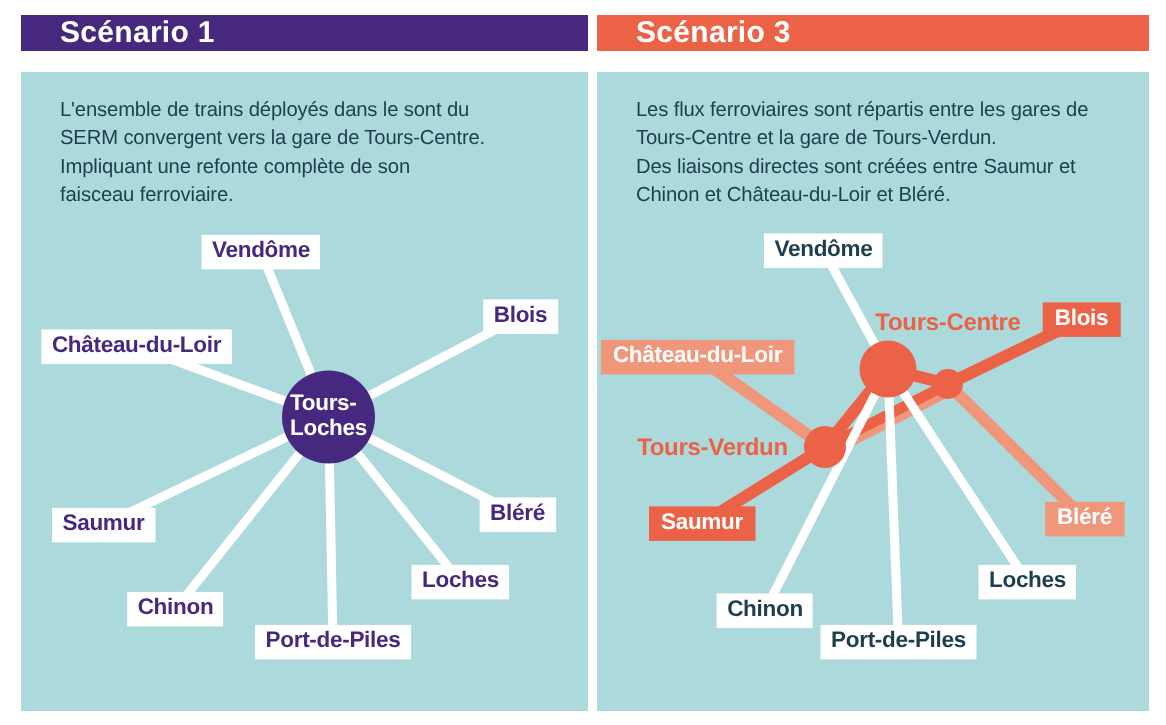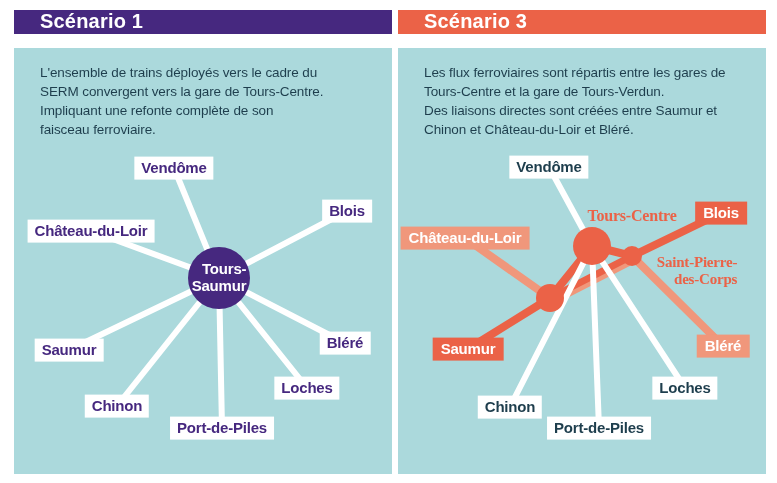--- a/index.html
+++ b/index.html
@@ -9,65 +9,65 @@
     --teal:#abd9dc;
     --dark:#1e3e4d;
     --white:#ffffff;
   }
   html,body{margin:0;padding:0;background:#fff;}
   body{font-family:"Liberation Sans", sans-serif;}
   .canvas{position:relative;width:777px;height:483px;background:#fff;overflow:hidden;}
   .panel{position:absolute;top:10px;height:464px;}
   .panel-left{left:14px;width:378px;}
   .panel-right{left:398px;width:368px;}
-  .panel-header{position:absolute;top:0;left:0;right:0;height:24px;display:flex;padding-left:26px;box-sizing:border-box;}
+  .panel-header{position:absolute;top:0;left:0;right:0;height:24px;display:flex;align-items:center;padding-left:26px;box-sizing:border-box;}
   .panel-left .panel-header{background:var(--purple);}
   .panel-right .panel-header{background:var(--orange);}
   .panel-header h2{margin:0;color:#fff;font-size:20px;font-weight:600;letter-spacing:0.2px;}
   .panel-body{position:absolute;top:38px;left:0;right:0;bottom:0;background:var(--teal);}
   .description{position:absolute;left:26px;top:15px;margin:0;color:var(--dark);font-size:13.5px;line-height:1.42;white-space:pre-line;font-weight:500;letter-spacing:-0.1px;}
   .diagram{position:absolute;inset:0;}
   .diagram svg{position:absolute;inset:0;display:block;}
-  .node-label{position:absolute;transform:translate(-50%,-50%);font-weight:700;font-size:15px;line-height:1.12;white-space:pre;text-align:right;letter-spacing:-0.2px;}
+  .node-label{position:absolute;transform:translate(-50%,-50%);font-weight:700;font-size:15px;line-height:1.12;white-space:pre;text-align:left;letter-spacing:-0.2px;}
   .style-box-white-purple{background:#fff;color:var(--purple);padding:3px 7px;}
   .style-box-white-dark{background:#fff;color:var(--dark);padding:3px 7px;}
   .style-box-orange{background:var(--orange);color:#fff;padding:3px 8px;}
   .style-box-salmon{background:var(--salmon);color:#fff;padding:3px 8px;}
-  .style-text-orange{color:var(--orange);font-family:Liberation Serif, serif;}
+  .style-text-orange{color:var(--orange);}
   .style-hub{color:#fff;}
 </style>
 </head>
 <body>
 
 <div class="canvas">
 
   <section class="panel panel-left">
     <header class="panel-header">
       <h2>Scénario 1</h2>
     </header>
     <div class="panel-body">
-      <p class="description">L'ensemble de trains déployés vers le cadre du
+      <p class="description">L'ensemble de trains déployés dans le sont du
 SERM convergent vers la gare de Tours-Centre.
 Impliquant une refonte complète de son
 faisceau ferroviaire.</p>
     </div>
     <div class="diagram">
         <svg width="100%" height="100%">
           <line x1="205" y1="268" x2="160" y2="158" stroke="#ffffff" stroke-width="6" stroke-linecap="round"></line>
           <line x1="205" y1="268" x2="333" y2="201" stroke="#ffffff" stroke-width="6" stroke-linecap="round"></line>
           <line x1="205" y1="268" x2="77" y2="221" stroke="#ffffff" stroke-width="6" stroke-linecap="round"></line>
           <line x1="205" y1="268" x2="55" y2="340" stroke="#ffffff" stroke-width="6" stroke-linecap="round"></line>
           <line x1="205" y1="268" x2="103" y2="396" stroke="#ffffff" stroke-width="6" stroke-linecap="round"></line>
           <line x1="205" y1="268" x2="208" y2="418" stroke="#ffffff" stroke-width="6" stroke-linecap="round"></line>
           <line x1="205" y1="268" x2="293" y2="378" stroke="#ffffff" stroke-width="6" stroke-linecap="round"></line>
           <line x1="205" y1="268" x2="331" y2="333" stroke="#ffffff" stroke-width="6" stroke-linecap="round"></line>
           <circle cx="205" cy="268" r="31" fill="#46287f"></circle>
         </svg>
         <div class="node-label style-hub" style="left: 205px; top: 268px;">Tours-
-Saumur</div>
+Loches</div>
         <div class="node-label style-box-white-purple" style="left: 160px; top: 158px;">Vendôme</div>
         <div class="node-label style-box-white-purple" style="left: 333px; top: 201px;">Blois</div>
         <div class="node-label style-box-white-purple" style="left: 77px; top: 221px;">Château-du-Loir</div>
         <div class="node-label style-box-white-purple" style="left: 55px; top: 340px;">Saumur</div>
         <div class="node-label style-box-white-purple" style="left: 103px; top: 396px;">Chinon</div>
         <div class="node-label style-box-white-purple" style="left: 208px; top: 418px;">Port-de-Piles</div>
         <div class="node-label style-box-white-purple" style="left: 293px; top: 378px;">Loches</div>
         <div class="node-label style-box-white-purple" style="left: 331px; top: 333px;">Bléré</div>
       </div>
   </section>
@@ -94,22 +94,21 @@
           <line x1="234" y1="246" x2="323" y2="203" stroke="#eb6247" stroke-width="8" stroke-linecap="round"></line>
           <line x1="194" y1="236" x2="151" y2="157" stroke="#ffffff" stroke-width="6" stroke-linecap="round"></line>
           <line x1="194" y1="236" x2="112" y2="397" stroke="#ffffff" stroke-width="6" stroke-linecap="round"></line>
           <line x1="194" y1="236" x2="201" y2="418" stroke="#ffffff" stroke-width="6" stroke-linecap="round"></line>
           <line x1="194" y1="236" x2="287" y2="378" stroke="#ffffff" stroke-width="6" stroke-linecap="round"></line>
           <circle cx="194" cy="236" r="19" fill="#eb6247"></circle>
           <circle cx="152" cy="288" r="14" fill="#eb6247"></circle>
           <circle cx="234" cy="246" r="10" fill="#eb6247"></circle>
         </svg>
         <div class="node-label style-text-orange" style="left: 234px; top: 206px; font-size: 16px;">Tours-Centre</div>
-        <div class="node-label style-text-orange" style="left: 299px; top: 261px; font-size: 15px;">Saint-Pierre-
-des-Corps</div>
+        <div class="node-label style-text-orange" style="left: 77px; top: 289px; font-size: 16px;">Tours-Verdun</div>
         <div class="node-label style-box-white-dark" style="left: 151px; top: 157px;">Vendôme</div>
         <div class="node-label style-box-orange" style="left: 323px; top: 203px;">Blois</div>
         <div class="node-label style-box-salmon" style="left: 67px; top: 228px;">Château-du-Loir</div>
         <div class="node-label style-box-orange" style="left: 70px; top: 339px;">Saumur</div>
         <div class="node-label style-box-white-dark" style="left: 112px; top: 397px;">Chinon</div>
         <div class="node-label style-box-white-dark" style="left: 201px; top: 418px;">Port-de-Piles</div>
         <div class="node-label style-box-white-dark" style="left: 287px; top: 378px;">Loches</div>
         <div class="node-label style-box-salmon" style="left: 325px; top: 336px;">Bléré</div>
       </div>
   </section>

